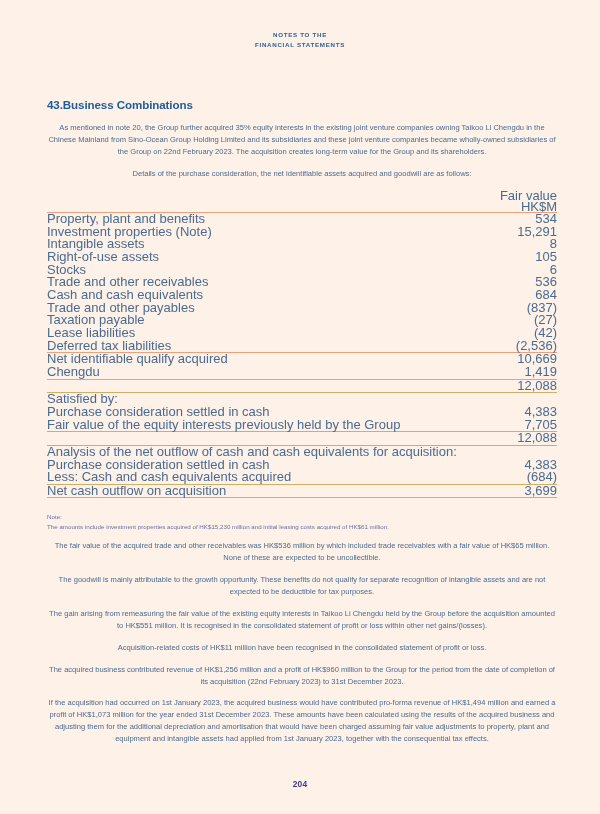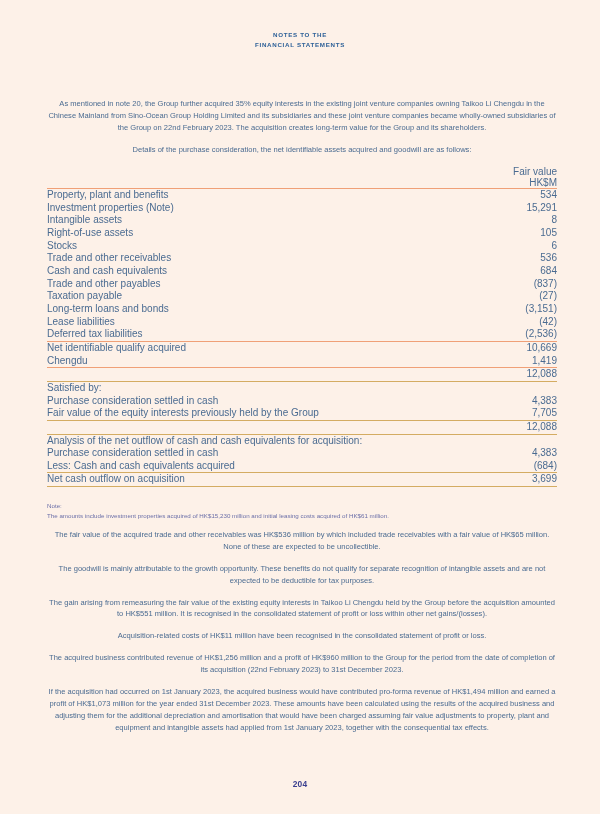--- a/index.html
+++ b/index.html
@@ -59,21 +59,21 @@
     line-height: 11.9px;
     color: #4a6b91;
     text-align: center;
   }
   p.body-text:last-child { margin-bottom: 0; }
 
   
   table.fin {
     width: 510px;
     border-collapse: collapse;
-    font-size: 10px;
+    font-size: 13px;
     color: #4a6b91;
     margin-top: 4px;
   }
   table.fin td {
     padding: 0;
     vertical-align: bottom;
     line-height: 12.65px;
     height: 12.65px;
   }
   td.label { text-align: left; white-space: nowrap; }
@@ -130,20 +130,21 @@
 
 <div class="page">
 
   <div class="running-header">
     <div>NOTES TO THE</div>
     <div>FINANCIAL STATEMENTS</div>
   </div>
 
   <div class="content">
 
+    <h1 class="section-title">43.Business Combinations</h1>
 
     <p class="body-text">As mentioned in note 20, the Group further acquired 35% equity interests in the existing joint venture companies owning Taikoo Li Chengdu in the Chinese Mainland from Sino-Ocean Group Holding Limited and its subsidiaries and these joint venture companies became wholly-owned subsidiaries of the Group on 22nd February 2023. The acquisition creates long-term value for the Group and its shareholders.</p>
 
     <p class="body-text">Details of the purchase consideration, the net identifiable assets acquired and goodwill are as follows:</p>
 
     <table class="fin">
       <tbody>
 
         <tr class="colhead">
           <td class="label"></td>
@@ -182,24 +183,20 @@
           <td class="label">Cash and cash equivalents</td>
           <td class="value">684</td>
         </tr>
         <tr>
           <td class="label">Trade and other payables</td>
           <td class="value">(837)</td>
         </tr>
         <tr>
           <td class="label">Taxation payable</td>
           <td class="value">(27)</td>
-        </tr>
-        <tr>
-          <td class="label">Long-term loans and bonds</td>
-          <td class="value">(3,151)</td>
         </tr>
         <tr>
           <td class="label">Lease liabilities</td>
           <td class="value">(42)</td>
         </tr>
         <tr>
           <td class="label">Deferred tax liabilities</td>
           <td class="value">(2,536)</td>
         </tr>
 

